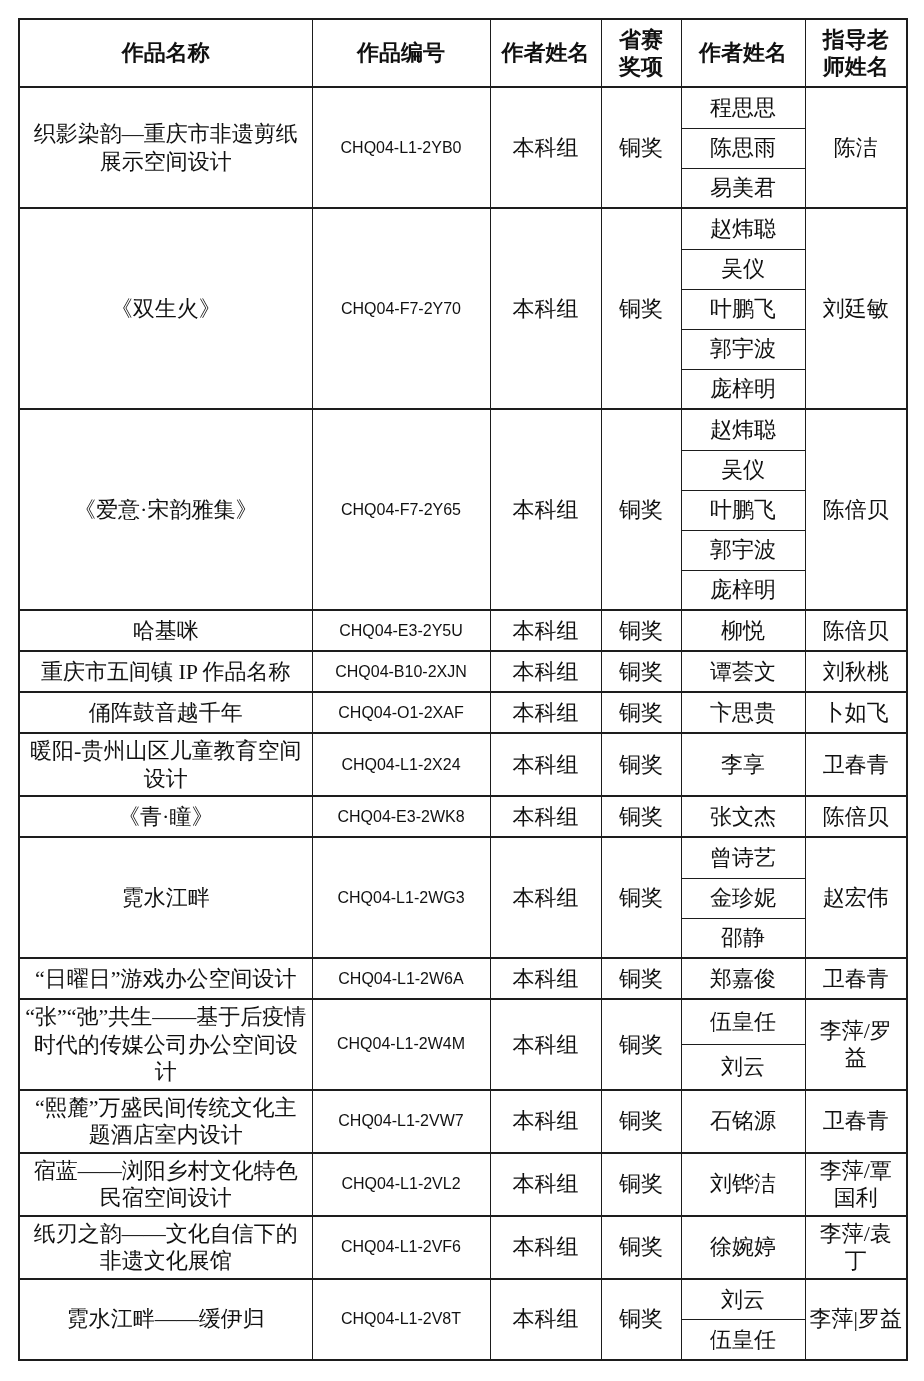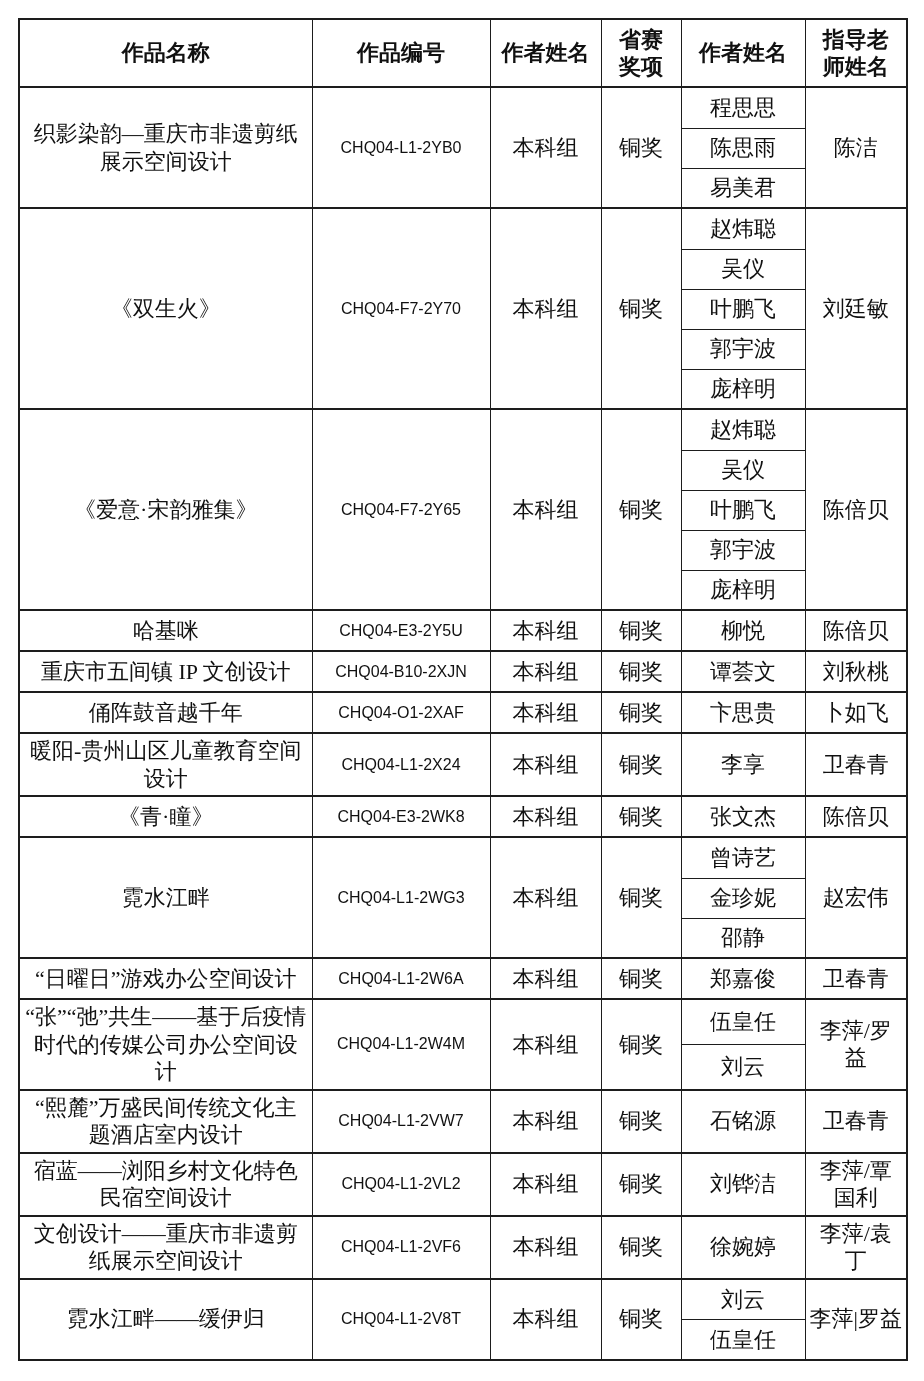--- a/index.html
+++ b/index.html
@@ -133,21 +133,21 @@
         </tr>
         <tr class="main">
           <td class="rs">哈基咪</td>
           <td class="code rs">CHQ04-E3-2Y5U</td>
           <td class="rs">本科组</td>
           <td class="rs">铜奖</td>
           <td class="rs">柳悦</td>
           <td class="rs">陈倍贝</td>
         </tr>
         <tr class="main">
-          <td class="rs">重庆市五间镇 IP 文创设计</td>
+          <td class="rs">重庆市五间镇 IP 作品名称</td>
           <td class="code rs">CHQ04-B10-2XJN</td>
           <td class="rs">本科组</td>
           <td class="rs">铜奖</td>
           <td class="rs">谭荟文</td>
           <td class="rs">刘秋桃</td>
         </tr>
         <tr class="main">
           <td class="rs">俑阵鼓音越千年</td>
           <td class="code rs">CHQ04-O1-2XAF</td>
           <td class="rs">本科组</td>
@@ -214,21 +214,21 @@
         </tr>
         <tr class="main">
           <td class="rs">宿蓝——浏阳乡村文化特色民宿空间设计</td>
           <td class="code rs">CHQ04-L1-2VL2</td>
           <td class="rs">本科组</td>
           <td class="rs">铜奖</td>
           <td class="rs">刘铧洁</td>
           <td class="rs">李萍/覃国利</td>
         </tr>
         <tr class="main">
-          <td class="rs">文创设计——重庆市非遗剪纸展示空间设计</td>
+          <td class="rs">纸刃之韵——文化自信下的非遗文化展馆</td>
           <td class="code rs">CHQ04-L1-2VF6</td>
           <td class="rs">本科组</td>
           <td class="rs">铜奖</td>
           <td class="rs">徐婉婷</td>
           <td class="rs">李萍/袁丁</td>
         </tr>
         <tr class="main">
           <td rowspan="2" class="rs">霓水江畔——缓伊归</td>
           <td rowspan="2" class="code rs">CHQ04-L1-2V8T</td>
           <td rowspan="2" class="rs">本科组</td>

